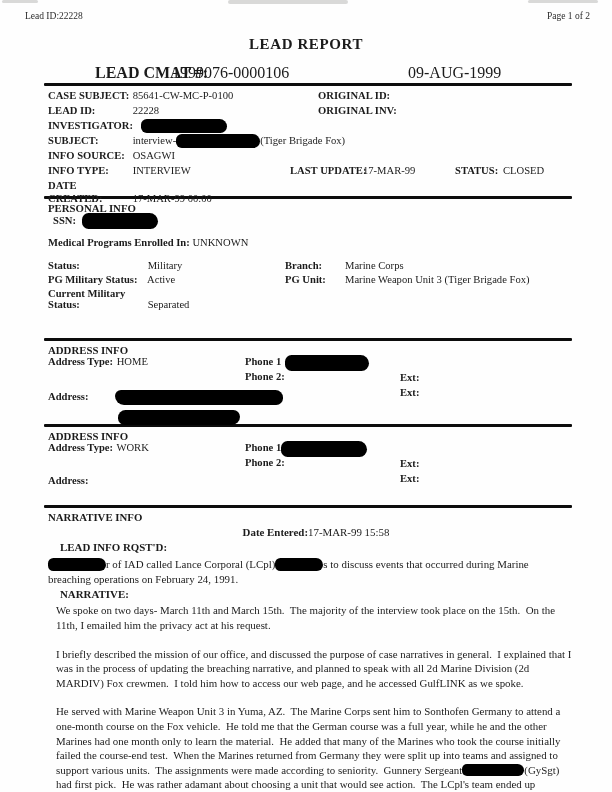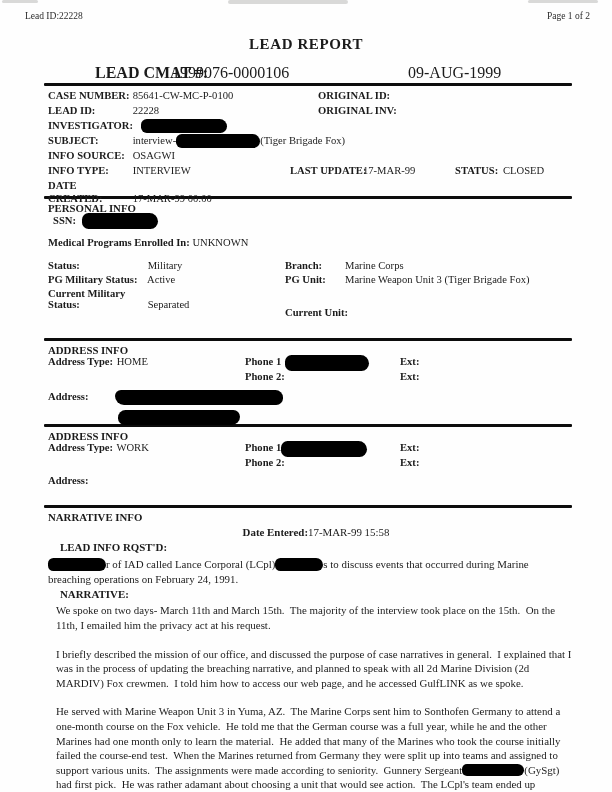--- a/index.html
+++ b/index.html
@@ -43,21 +43,21 @@
   .sectitle{font-size:10.8px;font-weight:bold;line-height:12px;}
   .pi-row{position:relative;font-size:10.6px;}
   .pi-left-lbl{display:inline-block;width:97px;font-weight:bold;}
   .pi-r-lbl{position:absolute;left:237px;font-weight:bold;}
   .pi-r-val{position:absolute;left:297px;}
 
   
   .ad-row{position:relative;font-size:10.6px;height:15px;}
   .ad-type-lbl{display:inline-block;width:66px;font-weight:bold;}
   .ad-ph{position:absolute;left:197px;font-weight:bold;}
-  .ad-ext{position:absolute;left:352px;font-weight:bold;}
+  .ad-ext{position:absolute;left:352px;font-weight:bold;margin-top:16px;}
   .ad-addr-lbl{font-weight:bold;}
 
   
   .narr{font-size:10.9px;line-height:14.6px;}
   .narr .ind{margin-left:12px;}
   .para{margin:0 0 0 8px;white-space:pre-wrap;max-width:520px;}
   .spacer{height:14px;}
 </style>
 </head>
 <body>
@@ -77,21 +77,21 @@
   <div class="cmatrow">
     <span class="lab">LEAD CMAT #:</span>
     <span class="val">1999076-0000106</span>
     <span class="date">09-AUG-1999</span>
   </div>
 
   <div class="rule" style="margin-top:5px;"></div>
 
   <div class="sec case" style="padding-top:3px;">
     <div class="srow">
-      <span class="lbl">CASE NUMBER:</span>
+      <span class="lbl">CASE SUBJECT:</span>
       <span>85641-CW-MC-P-0100</span>
       <span class="r1">ORIGINAL ID:</span>
     </div>
     <div class="srow">
       <span class="lbl">LEAD ID:</span>
       <span>22228</span>
       <span class="r1">ORIGINAL INV:</span>
     </div>
     <div class="srow">
       <span class="lbl" style="width:90px;">INVESTIGATOR:</span>
@@ -141,23 +141,20 @@
     <div class="pi-row" style="height:14px;">
       <span class="pi-left-lbl">PG Military Status:</span>
       <span>Active</span>
       <span class="pi-r-lbl">PG Unit:</span>
       <span class="pi-r-val">Marine Weapon Unit 3 (Tiger Brigade Fox)</span>
     </div>
     <div class="pi-row" style="height:14px;">
       <span class="pi-left-lbl">Current Military Status:</span>
       <span>Separated</span>
     </div>
-    <div class="pi-row" style="height:16px;margin-top:5px;">
-      <span class="pi-r-lbl">Current Unit:</span>
-    </div>
   </div>
 
   <div class="rule"></div>
 
   <div class="sec" style="padding-top:3px;height:80px;">
     <div class="sectitle">ADDRESS INFO</div>
     <div class="ad-row">
       <span class="ad-type-lbl">Address Type:</span>
       <span>HOME</span>
       <span class="ad-ph">Phone 1</span>

